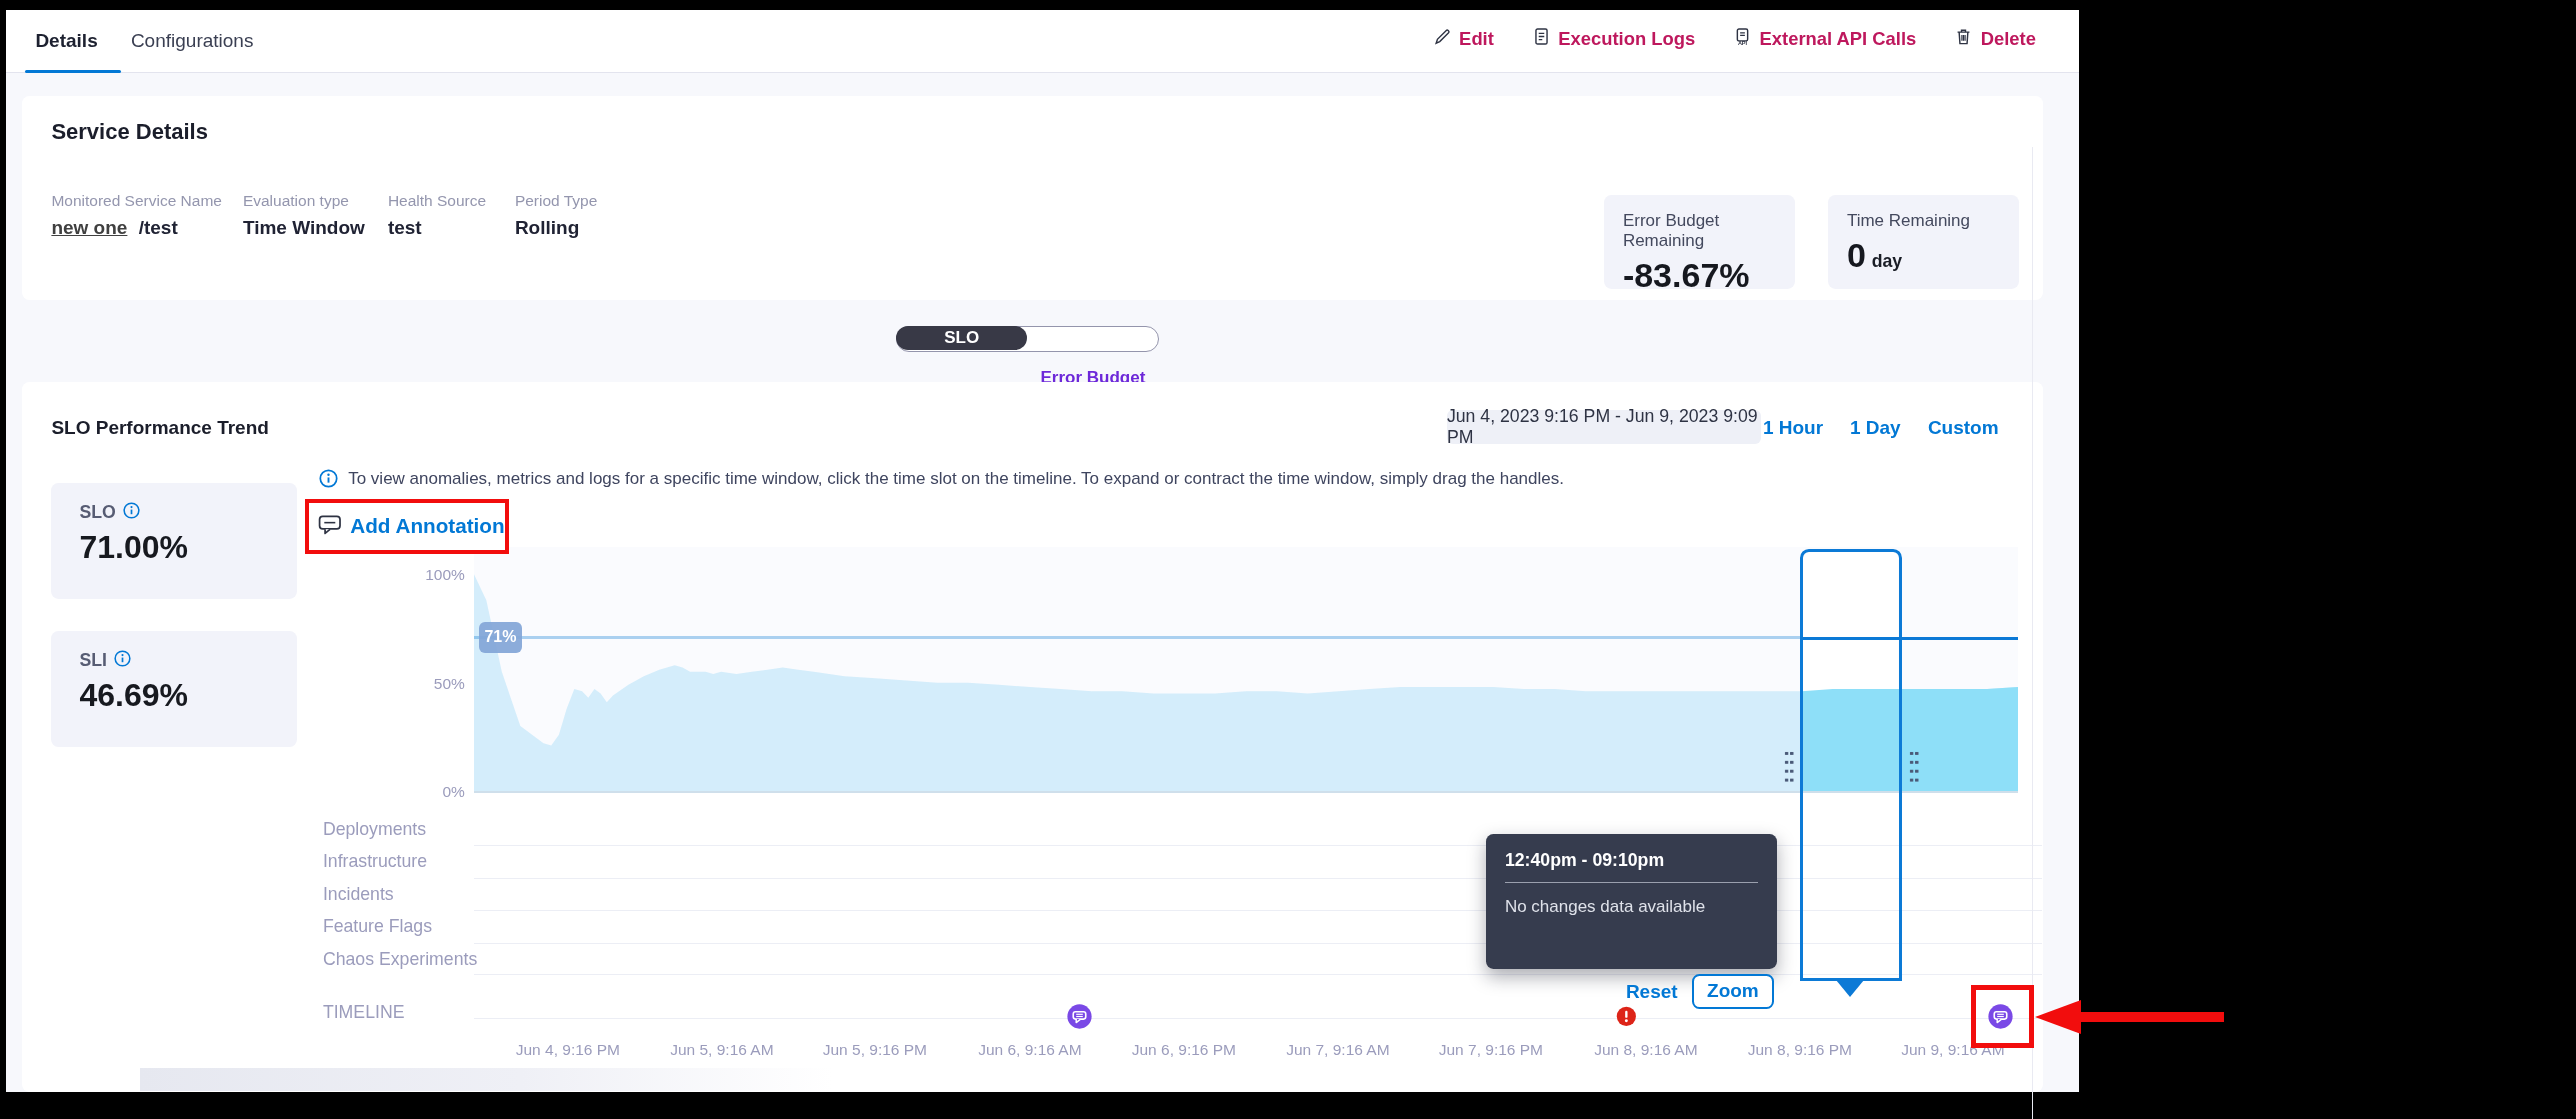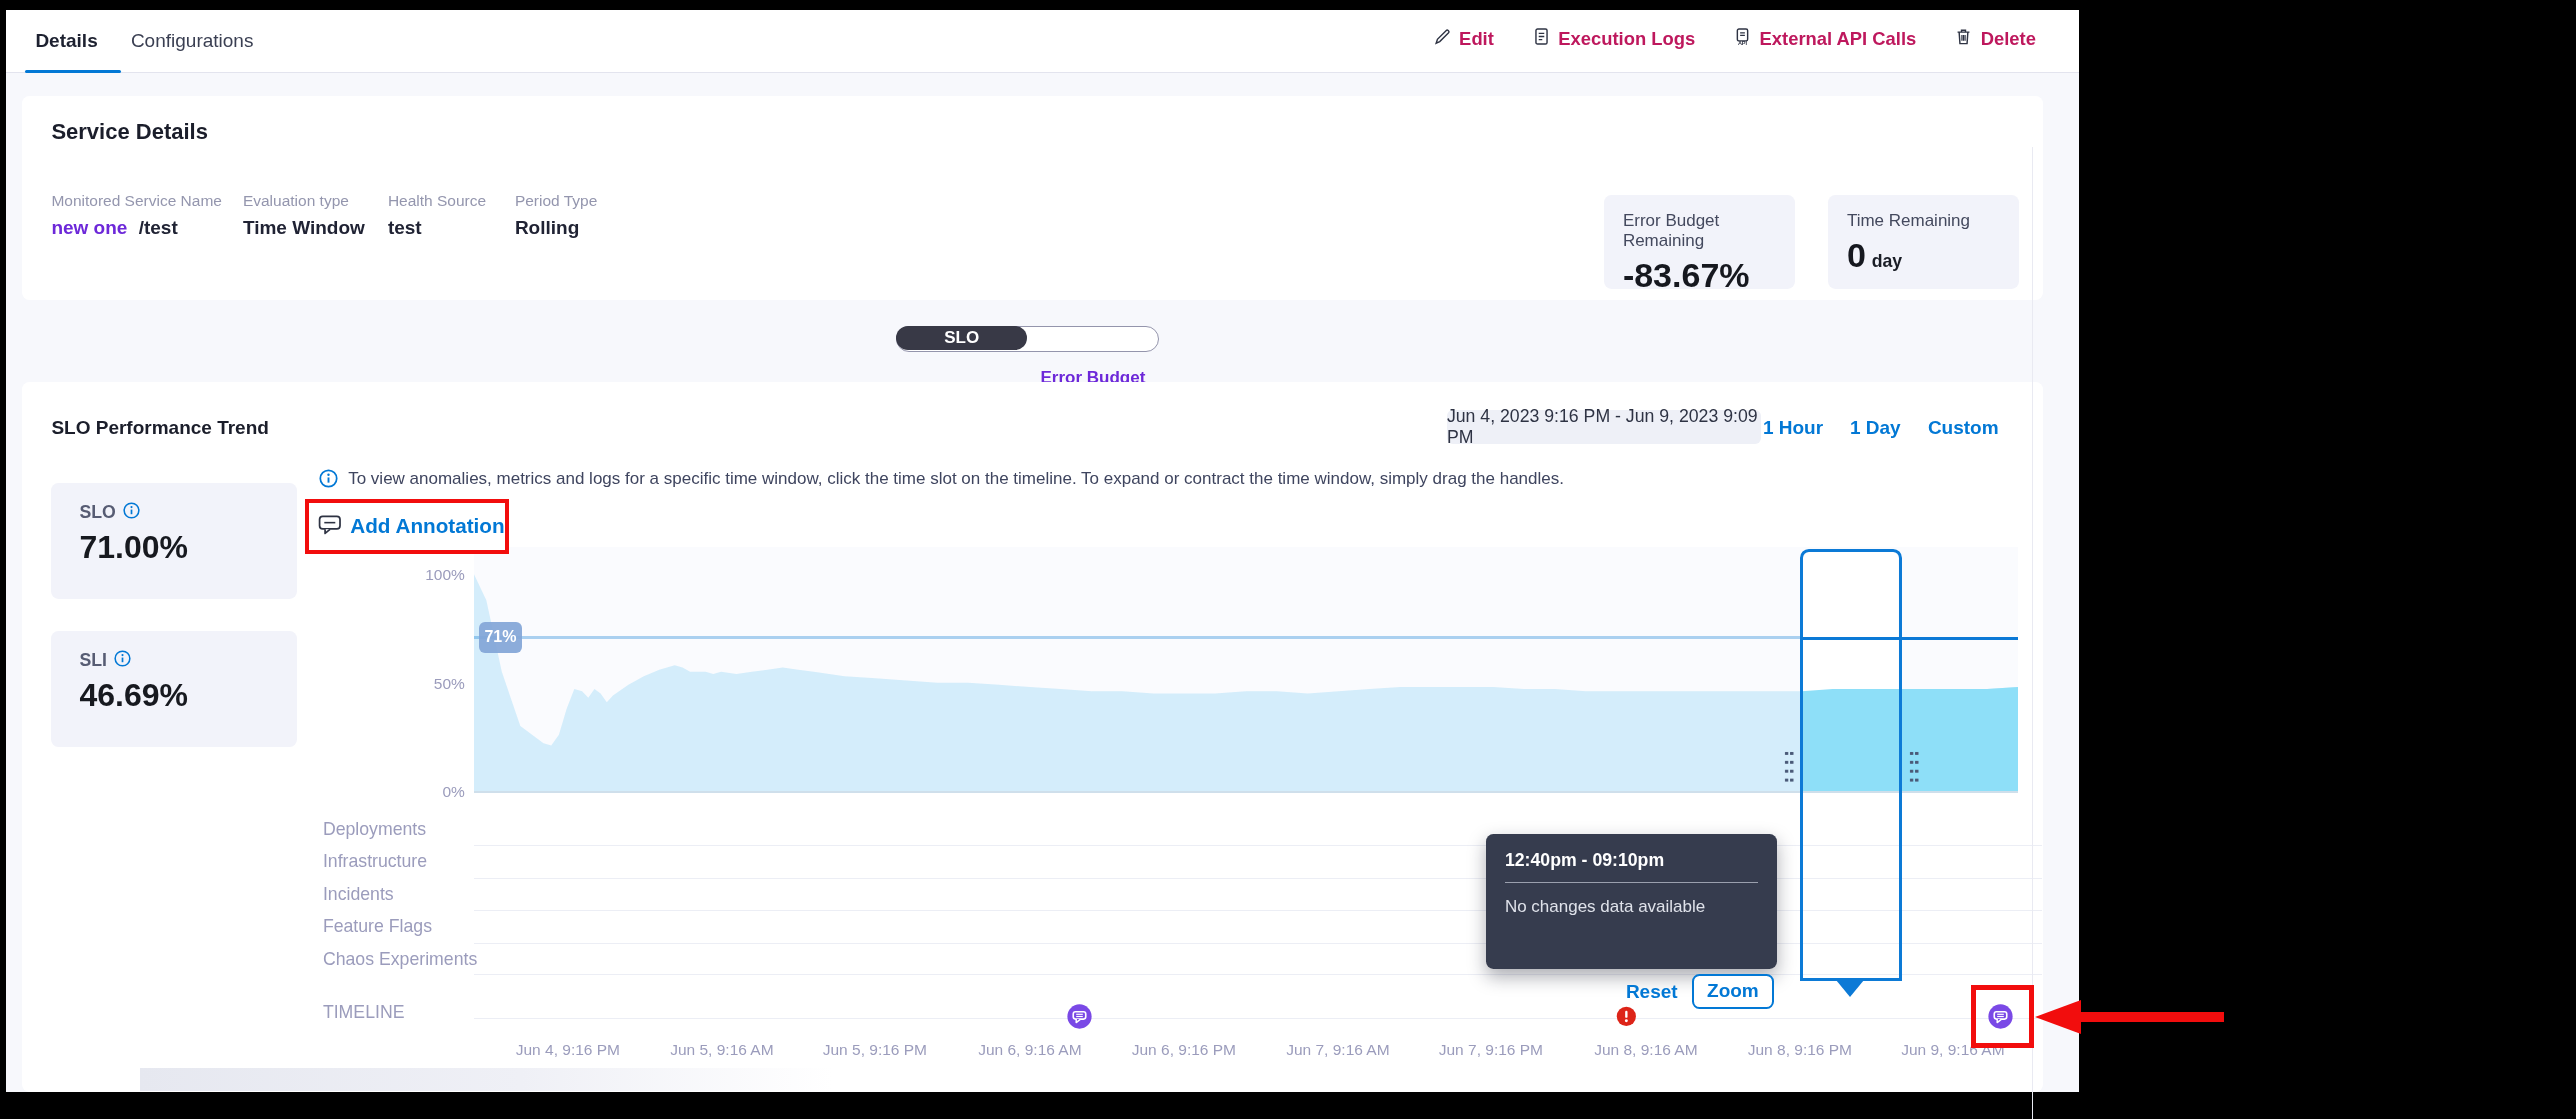--- a/index.html
+++ b/index.html
@@ -18,21 +18,21 @@
 
   .page{position:absolute;left:0;top:63px;width:100%;height:1019px;background:#f7f8fc;}
 
   
   .svc-card{position:absolute;left:16px;top:23px;width:2021px;height:204px;background:#fff;border-radius:7.4px;}
   .svc-title{position:absolute;left:29.5px;top:23.6px;font-size:22px;font-weight:700;color:#1b1e2b;}
   .field{position:absolute;top:96px;}
   .f-label{font-size:15.5px;color:#9496ae;}
   .f-value{margin-top:7.4px;font-size:19px;font-weight:700;color:#202334;}
   #field-1{left:29.5px;}#field-2{left:221px;}#field-3{left:366px;}#field-4{left:493px;}#field-5{left:602px;}
-  .svc-link{color:#6d28d9;cursor:pointer;}
+  .svc-link{color:#404040;cursor:pointer;text-decoration:underline;}
   .f-detail{font-size:17px;font-weight:400;color:#23263a;}
   .stat-card{position:absolute;top:99px;width:191px;height:94px;background:#f2f3fa;border-radius:7.4px;padding:16px 19px;box-sizing:border-box;}
   #ebr-card{left:1582px;}#time-card{left:1806px;}
   .stat-label{font-size:17px;color:#44495e;}
   .stat-value{margin-top:5.9px;font-size:34px;font-weight:700;color:#16181f;}
   .stat-unit{font-size:17.7px;font-weight:600;color:#1a1d26;margin-left:5.9px;}
 
   
   .toggle{position:absolute;left:890px;top:253px;width:263px;height:26px;border:1.5px solid #9495ac;border-radius:14.8px;background:#fff;box-sizing:border-box;}
   .toggle-dark{position:absolute;left:-0.7px;top:-0.7px;width:131px;height:24px;background:#383946;border-radius:13.3px;display:flex;align-items:center;justify-content:center;color:#fff;font-size:17px;font-weight:700;cursor:pointer;}

